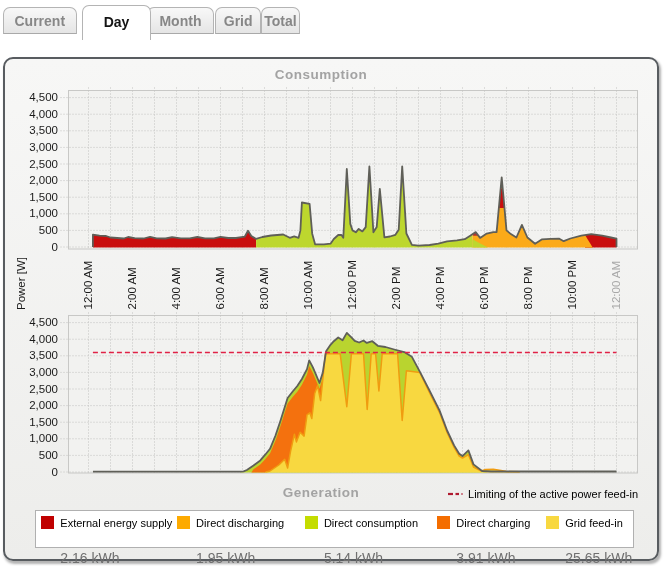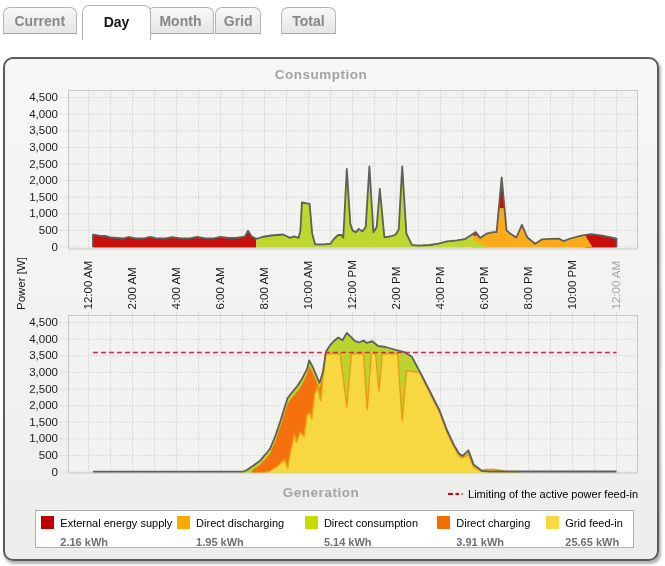--- a/index.html
+++ b/index.html
@@ -12,28 +12,28 @@
 svg{position:absolute;left:0;top:0}
 .plot{fill:#f2f2f0;stroke:#c8c8c6;stroke-width:1}
 .gl{stroke:#c2c2c0;stroke-width:1;stroke-dasharray:1 2}
 .yl{font-size:11.5px;fill:#1a1a1a;text-anchor:end}
 .xl{font-size:11.5px;fill:#1a1a1a}
 .title{font-size:13.5px;font-weight:bold;fill:#a3a3a3;text-anchor:middle;letter-spacing:.5px}
 .lim{font-size:11px;fill:#000}
 .legend{position:absolute;left:30px;top:451px;width:599px;height:37.5px;background:#fff;border:1px solid #b0b0b0}
 .sq{position:absolute;top:5px;width:13px;height:13px}
 .ll{position:absolute;top:6px;font-size:11px;color:#000;white-space:nowrap}
-.lv{position:absolute;top:25px;font-size:11px;font-weight:bold;color:#707070;white-space:nowrap}
+.lv{position:absolute;top:39px;font-size:14px;font-weight:normal;color:#707070;white-space:nowrap}
 </style></head>
 <body>
 <div class="tab" style="left:2.9px;width:73.8px">Current</div>
 <div class="tab active" style="left:82.0px;width:69px">Day</div>
 <div class="tab" style="left:147px;width:66.9px">Month</div>
 <div class="tab" style="left:214.8px;width:46.7px">Grid</div>
-<div class="tab" style="left:281px;width:55px">Total</div>
+<div class="tab" style="left:261px;width:39px">Total</div>
 <div class="panel">
 <svg width="661" height="509" viewBox="3 57 661 509" style="left:-2px;top:-2px">
 <rect x="68.5" y="90.5" width="569" height="158.5" class="plot"></rect>
 <rect x="68.5" y="315.5" width="569" height="157.5" class="plot"></rect>
 <line x1="60.5" y1="247.0" x2="637.5" y2="247.0" class="gl"></line>
 <line x1="60.5" y1="230.4" x2="637.5" y2="230.4" class="gl"></line>
 <line x1="60.5" y1="213.8" x2="637.5" y2="213.8" class="gl"></line>
 <line x1="60.5" y1="197.2" x2="637.5" y2="197.2" class="gl"></line>
 <line x1="60.5" y1="180.6" x2="637.5" y2="180.6" class="gl"></line>
 <line x1="60.5" y1="164.0" x2="637.5" y2="164.0" class="gl"></line>

